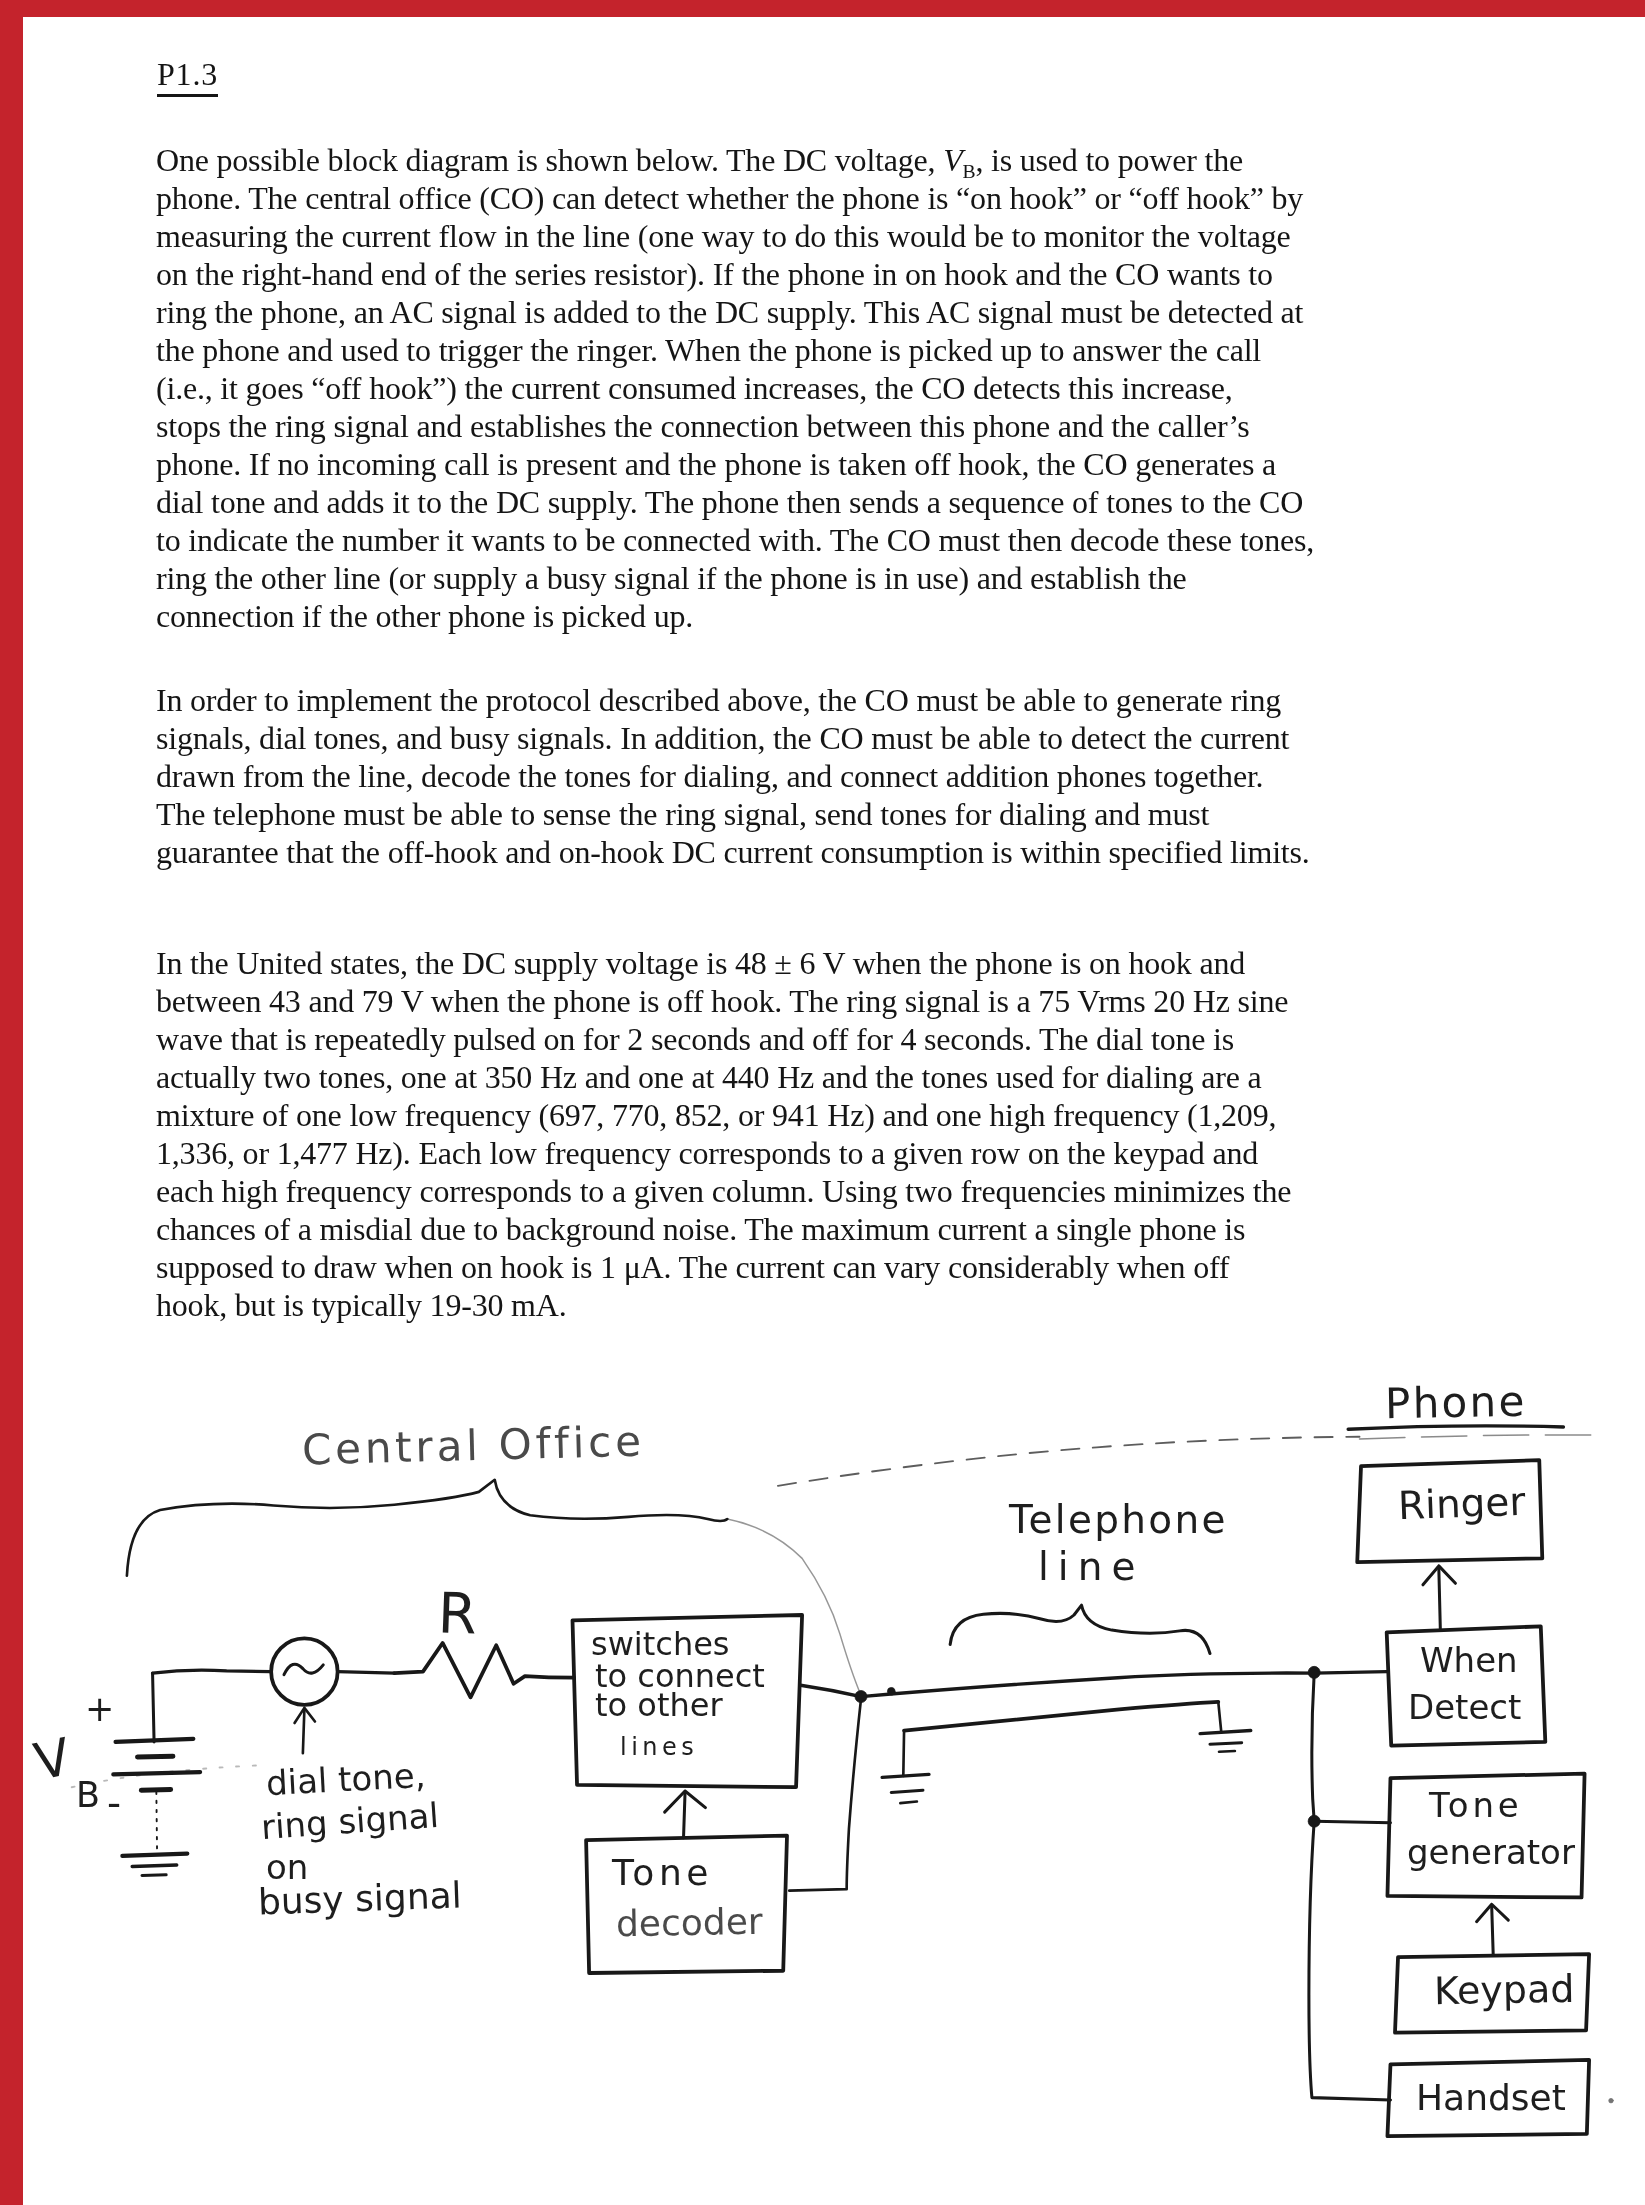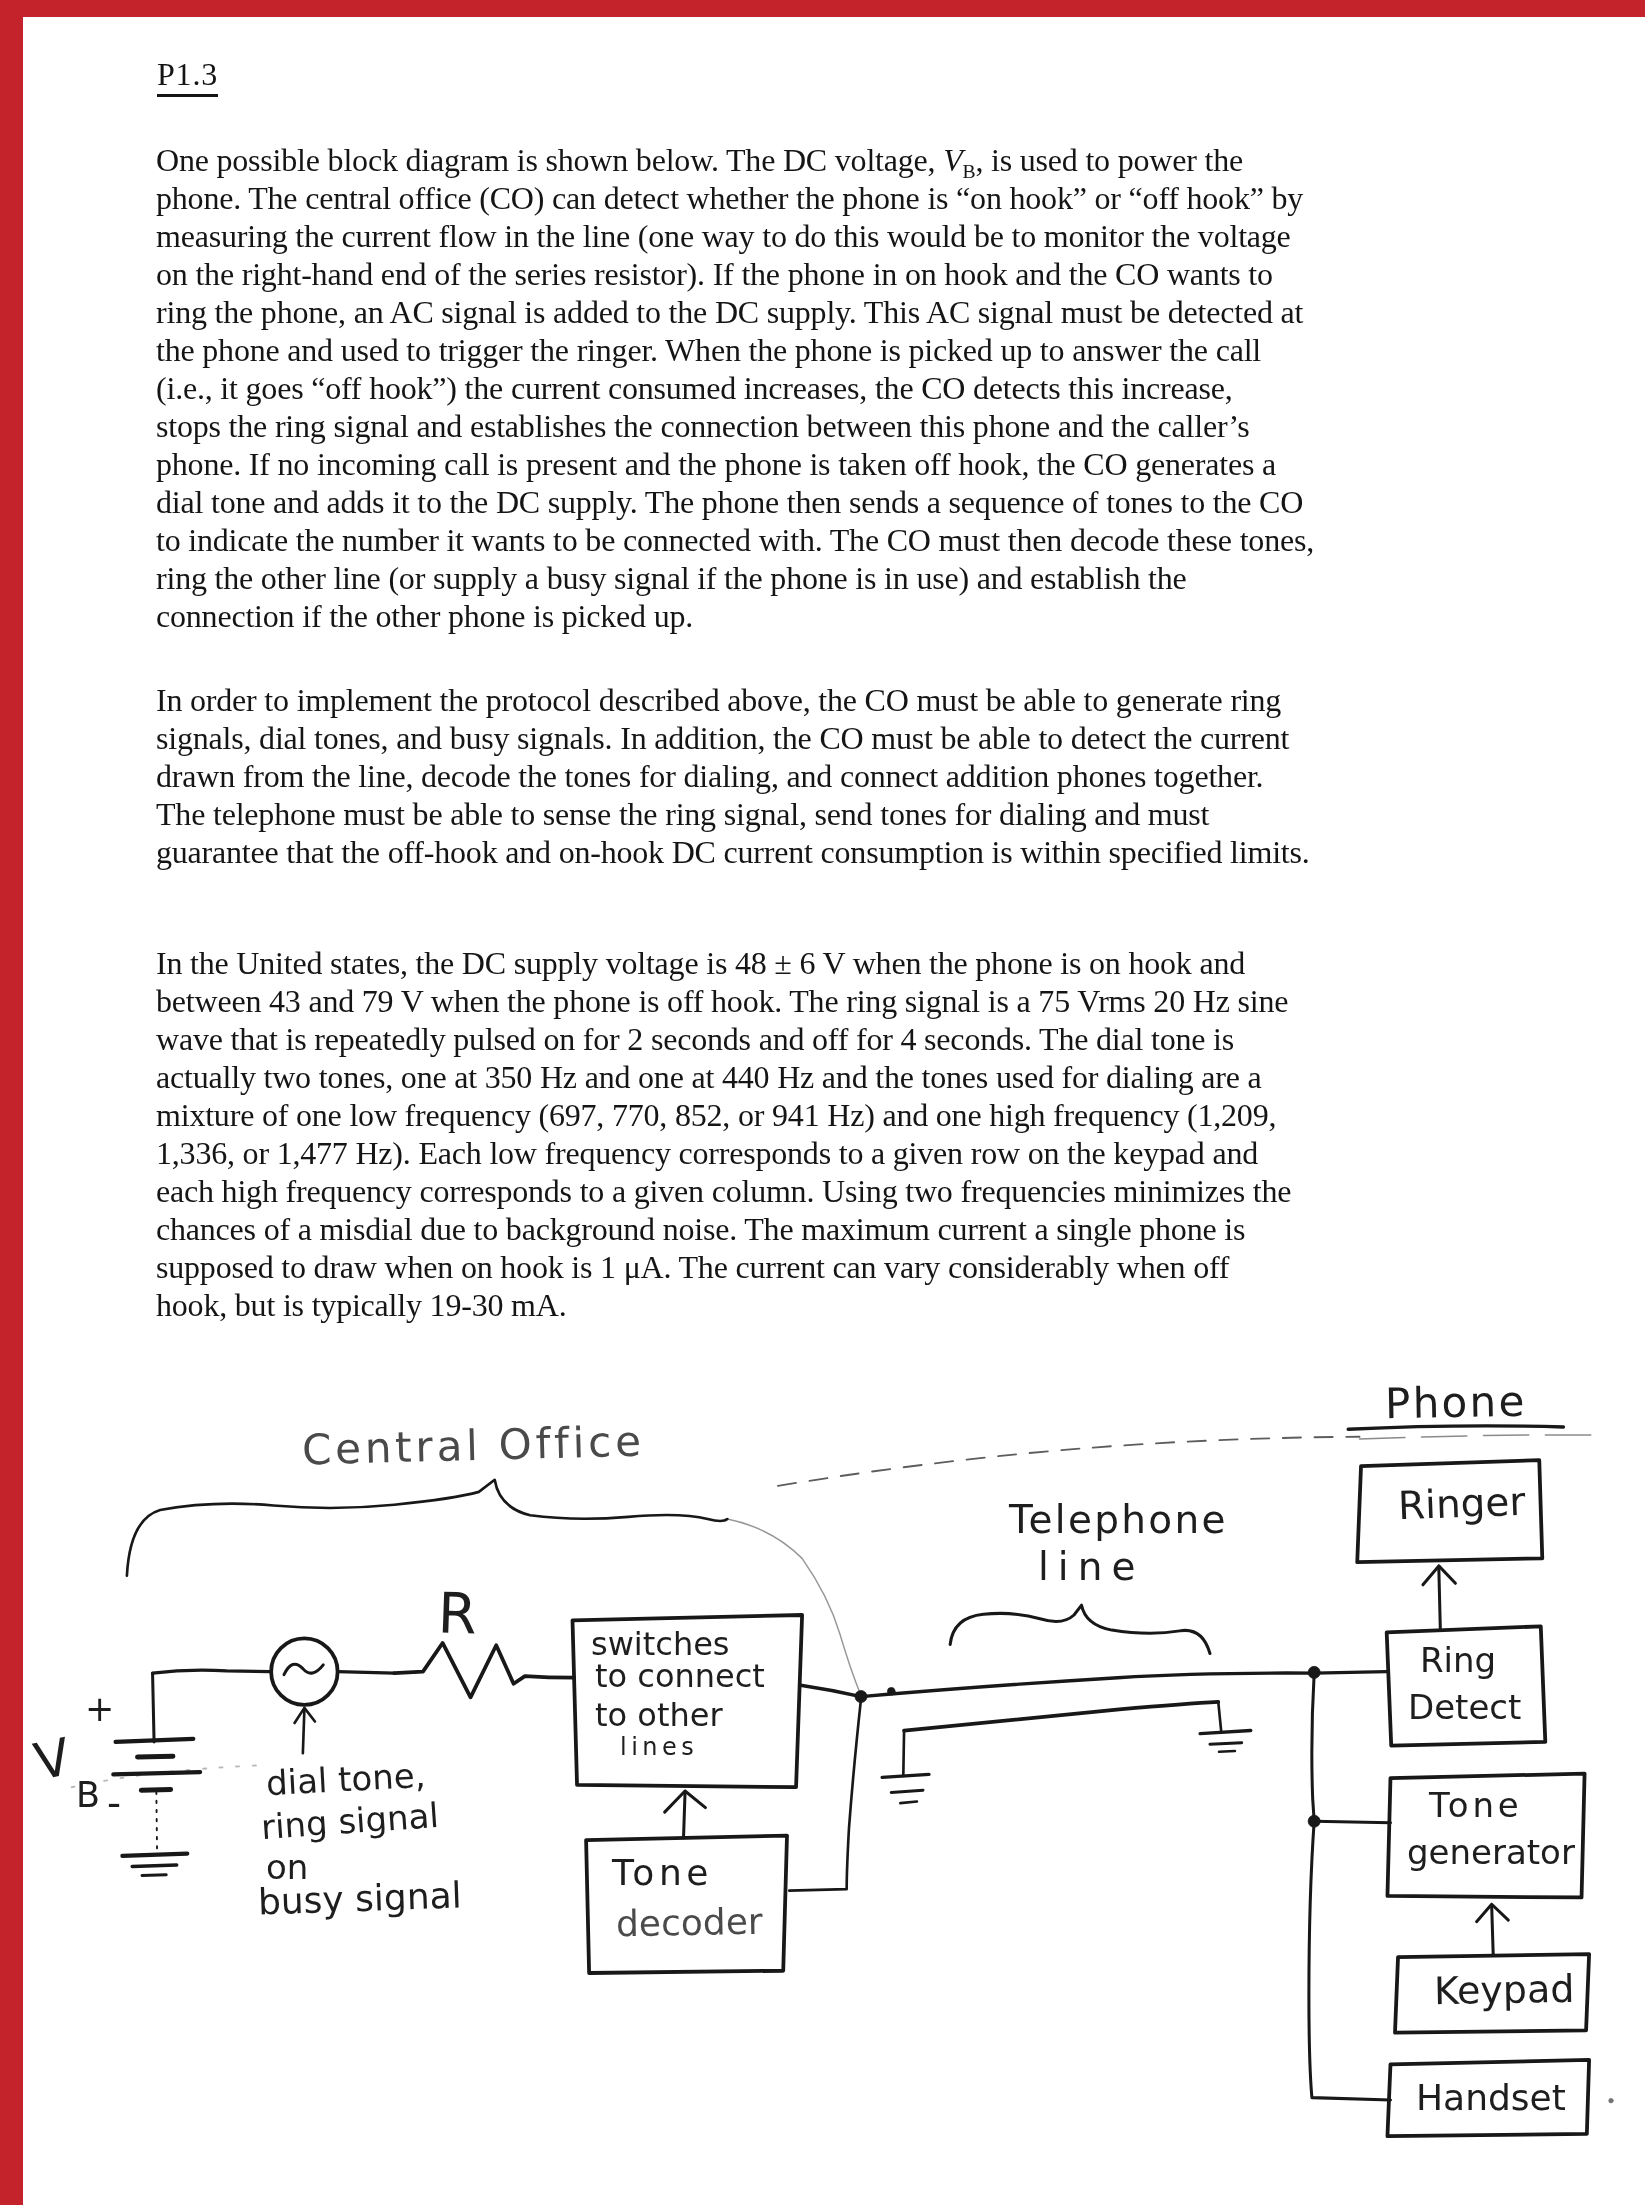--- a/index.html
+++ b/index.html
@@ -180,29 +180,29 @@
     <div class="hw" style="left:85px;top:346px;font-size:35px;">+</div>
     <div class="hw" style="left:107px;top:438px;font-size:39px;">-</div>
 
     <div class="hw" style="left:266px;top:417px;font-size:34px;transform:rotate(-3deg);">dial tone,</div>
     <div class="hw" style="left:261px;top:459px;font-size:34px;transform:rotate(-4deg);">ring signal</div>
     <div class="hw" style="left:266px;top:505px;font-size:34px;">on</div>
     <div class="hw" style="left:258px;top:535px;font-size:36px;transform:rotate(-2deg);">busy signal</div>
 
     <div class="hw" style="left:591px;top:283px;font-size:32px;">switches</div>
     <div class="hw" style="left:595px;top:315px;font-size:32px;">to connect</div>
-    <div class="hw" style="left:595px;top:354px;font-size:32px;text-align:center;">to other</div>
+    <div class="hw" style="left:595px;top:344px;font-size:32px;text-align:center;">to other</div>
     <div class="hw" style="left:620px;top:390px;font-size:24px;letter-spacing:4.5px;">lines</div>
 
     <div class="hw" style="left:612px;top:509px;font-size:36px;letter-spacing:4.5px;">Tone</div>
     <div class="hw" style="left:616px;top:559px;font-size:36px;transform:rotate(-1deg);opacity:.8;">decoder</div>
 
     <div class="hw" style="left:1398px;top:139px;font-size:39px;transform:rotate(-2deg);">Ringer</div>
 
-    <div class="hw" style="left:1420px;top:298px;font-size:34px;">Ring</div>
+    <div class="hw" style="left:1420px;top:298px;font-size:34px;">When</div>
     <div class="hw" style="left:1408px;top:345px;font-size:34px;text-align:center;">Detect</div>
 
     <div class="hw" style="left:1429px;top:443px;font-size:34px;letter-spacing:3.8px;">Tone</div>
     <div class="hw" style="left:1407px;top:490px;font-size:34px;">generator</div>
 
     <div class="hw" style="left:1434px;top:626px;font-size:38px;transform:rotate(-1deg);">Keypad</div>
 
     <div class="hw" style="left:1416px;top:734px;font-size:36px;">Handset</div>
   </div>
 </div>

